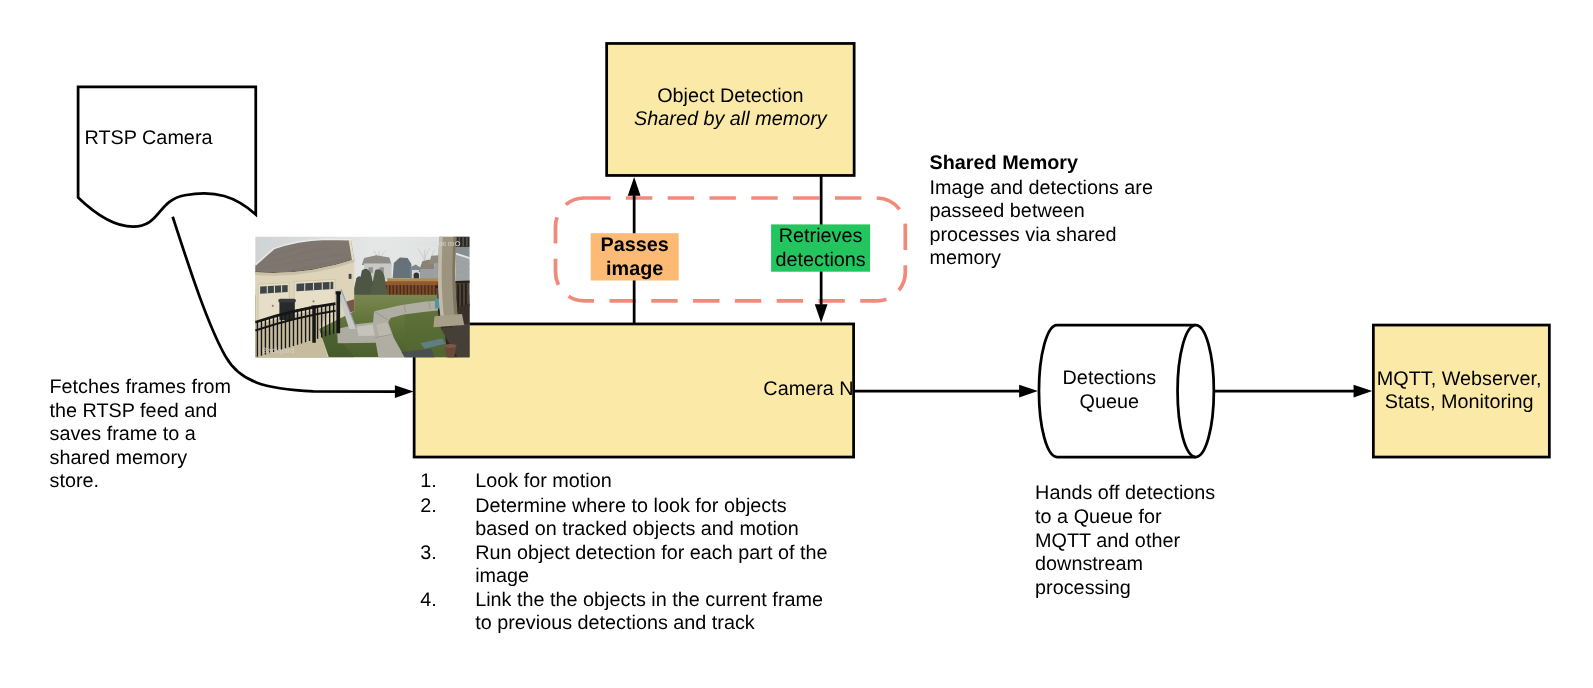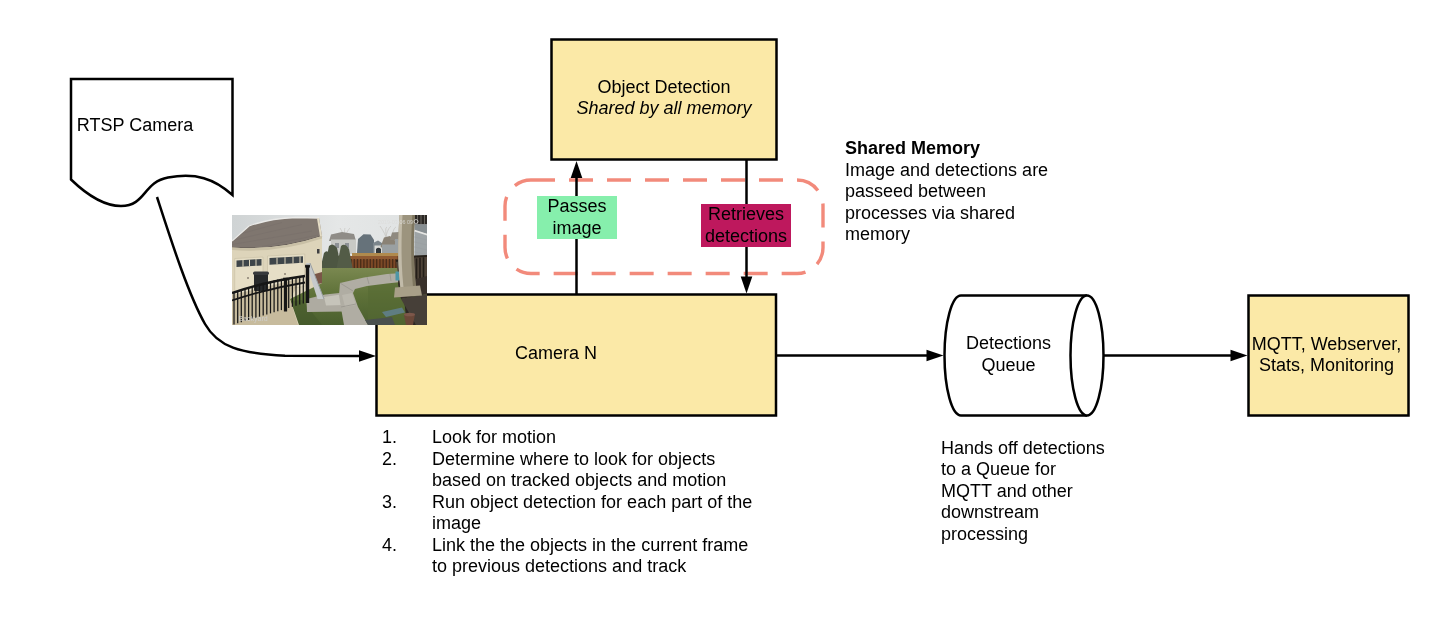--- a/index.html
+++ b/index.html
@@ -223,25 +223,26 @@
       <polygon points="163,72.5 188,70.5 190,80.5 162,82.5" fill="#a89f88"></polygon>
       <text x="146" y="8.5" font-family="Liberation Sans,sans-serif" font-size="5.4" fill="#dcdcda" opacity="0.85">2019-03-06 09</text>
       <circle cx="184" cy="6.5" r="2" fill="none" stroke="#d8d8d6" stroke-width="0.8"></circle>
       <text x="6.5" y="106" font-family="Liberation Sans,sans-serif" font-size="7" fill="#cfcfcc">Backyard</text>
     </g>
   </g>
 </svg>
 
 <div class="t c" style="left:71px;top:114.75px;width:128px;">RTSP Camera</div>
 <div class="t c" style="left:551px;top:76.75px;width:226px;">Object Detection<br><i>Shared by all memory</i></div>
-<div class="t c" style="left:537px;top:196px;width:80px;background:#86efac;">Passes<br>image</div>
-<div class="t c" style="left:701px;top:204px;width:90px;background:#be185d;">Retrieves<br>detections</div>
+<div class="t c" style="left:537px;top:212px;width:80px;background:#fdba74;font-weight:bold;">Passes<br>image</div>
+<div class="t c" style="left:701px;top:204px;width:90px;background:#22c55e;">Retrieves<br>detections</div>
 <div class="t" style="left:845px;top:138px;"><b>Shared Memory</b><br>Image and detections are<br>passeed between<br>processes via shared<br>memory</div>
-<div class="t c" style="left:356px;top:343.25px;width:400px;">Camera N</div>
+<div class="t c" style="left:376px;top:343.25px;width:400px;text-align:right;">Camera N</div>
 <div class="t c" style="left:945px;top:333px;width:127px;">Detections<br>Queue</div>
 <div class="t c" style="left:1248.5px;top:333.5px;width:156px;">MQTT, Webserver,<br>Stats, Monitoring</div>
+<div class="t" style="left:45px;top:341px;">Fetches frames from<br>the RTSP feed and<br>saves frame to a<br>shared memory<br>store.</div>
 <div class="t" style="left:941px;top:437.5px;">Hands off detections<br>to a Queue for<br>MQTT and other<br>downstream<br>processing</div>
 <div class="t" style="left:382px;top:427px;">1.</div>
 <div class="t" style="left:382px;top:448.5px;">2.</div>
 <div class="t" style="left:382px;top:491.5px;">3.</div>
 <div class="t" style="left:382px;top:534.5px;">4.</div>
 <div class="t" style="left:432px;top:427px;">Look for motion<br>Determine where to look for objects<br>based on tracked objects and motion<br>Run object detection for each part of the<br>image<br>Link the the objects in the current frame<br>to previous detections and track</div>
 </div>
 
 </body></html>

